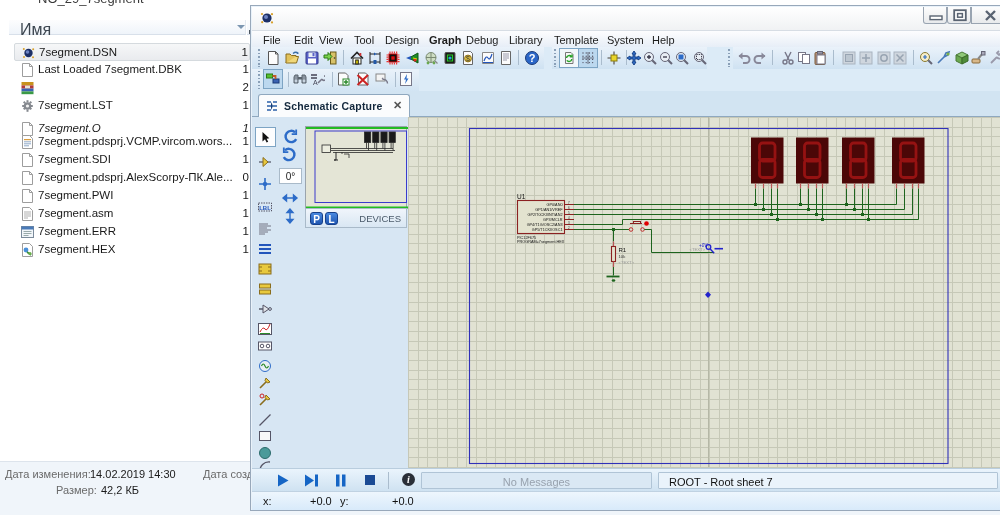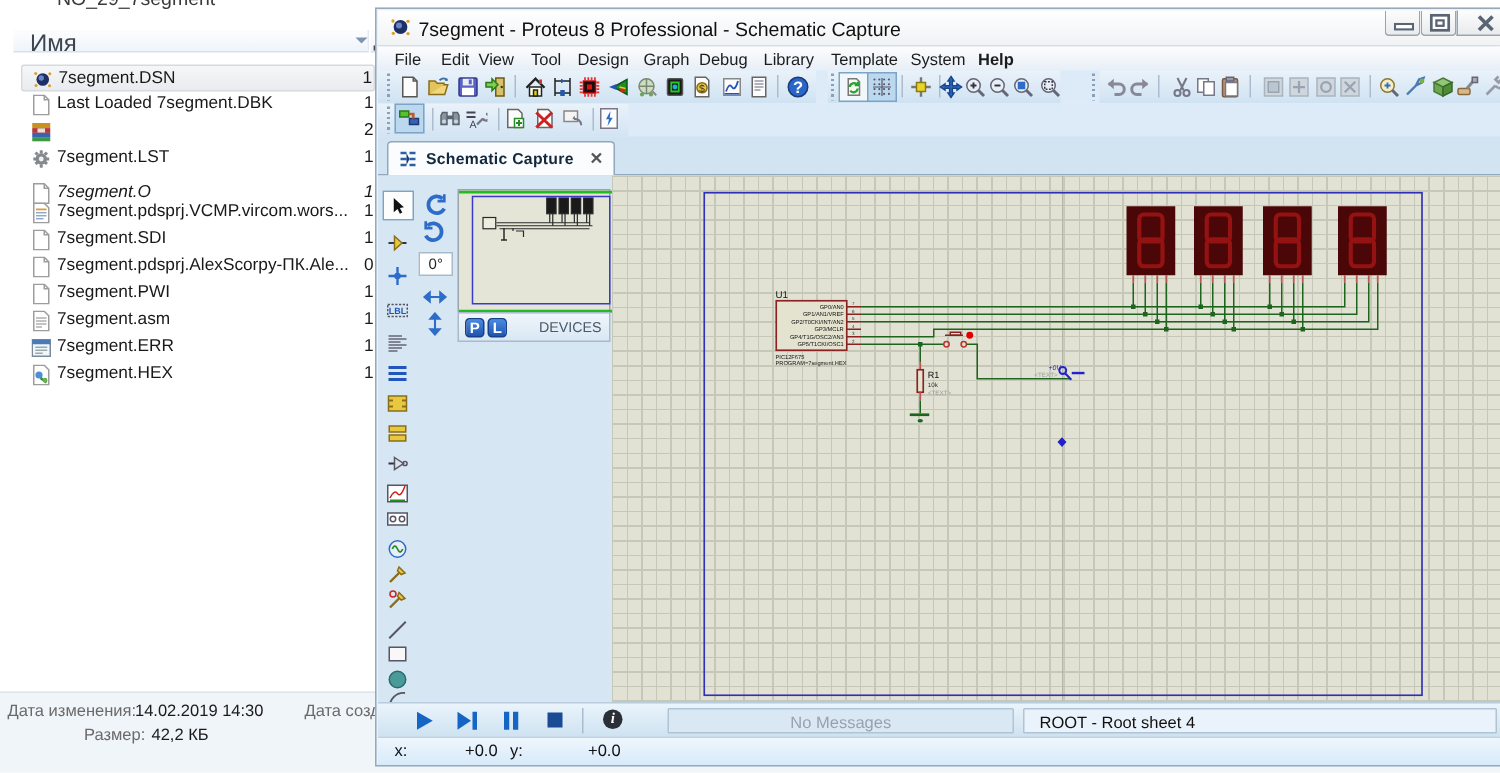--- a/index.html
+++ b/index.html
@@ -36,21 +36,21 @@
 #palette{position:absolute;left:0;top:0;width:27px;height:100%;}
 #sidecol{position:absolute;left:27px;top:4px;width:26px;}
 #preview{position:absolute;left:53px;top:9px;width:102px;height:82px;background:#e4e5d6;border:1px solid #9aa4ad;}
 #devhdr{position:absolute;left:53px;top:91px;width:102px;height:20px;background:linear-gradient(#f0f5fb,#d9e7f3);border:1px solid #a9bac9;}
 #devlist{position:absolute;left:53px;top:111px;width:102px;height:238px;background:#fff;border:1px solid #a9bac9;border-top:none;font-size:9px;color:#000;}
 #canvas{position:absolute;left:156px;top:0px;right:0;bottom:0;background:#e1e2d3;}
 #grid{position:absolute;left:0;top:0;right:0;bottom:0;
 background-image:repeating-linear-gradient(to right,#c6c8b7 0,#c6c8b7 1px,transparent 1px,transparent 9.72px),repeating-linear-gradient(to bottom,#c6c8b7 0,#c6c8b7 1px,transparent 1px,transparent 9.72px);}
 #animbar{position:absolute;left:1px;top:462px;right:1px;height:23px;background:linear-gradient(#eaf4fc,#cfe2f1);border-top:1px solid #b9cdde;}
 #statusbar{position:absolute;left:1px;top:485px;right:1px;height:19px;background:linear-gradient(#eef6fd,#d8eafa);border-top:1px solid #c0d2e2;font-size:11px;color:#111;}
-.sunk{position:absolute;top:3px;height:17px;background:#dae8f4;border:1px solid #b0c4d6;border-radius:1px;margin-left:24px;}
+.sunk{position:absolute;top:3px;height:17px;background:#dae8f4;border:1px solid #b0c4d6;border-radius:1px;}
 </style></head>
 <body>
 <div id="root">
  <div id="expl">
   <div id="topfolder">NO_29_7segment</div>
   <div id="hdr">
         <div class="t">Имя</div>
         <div class="ar"></div>
       </div>
   <div id="hdr2">Д</div>
@@ -190,21 +190,20 @@
  <div id="win">
   <div id="title">
     <svg class="abs" style="left:8px;top:4px;" width="14" height="14" viewBox="0 0 14 14">
           <circle cx="7" cy="7" r="4.6" fill="#1c2f66"></circle>
           <circle cx="6" cy="6" r="2" fill="#6d84c4"></circle>
           <circle cx="2" cy="3" r="1.1" fill="#d8a02a"></circle>
           <circle cx="12" cy="3.2" r="1.1" fill="#d8a02a"></circle>
           <circle cx="2.2" cy="11.2" r="1.1" fill="#d8a02a"></circle>
           <circle cx="12" cy="11.4" r="1.1" fill="#d8a02a"></circle>
         </svg>
-    <div class="tx">7segment - Proteus 8 Professional - Schematic Capture</div>
     <div class="winbtn" style="left:671px;width:24px;border-radius:0 0 3px 3px;">
           <svg class="abs" style="left:5px;top:8px;" width="14" height="6" viewBox="0 0 14 6">
             <rect x="1" y="1" width="12" height="3.6" fill="#fff" stroke="#5a6472" stroke-width="1.4"></rect>
           </svg>
         </div>
     <div class="winbtn" style="left:695px;width:24px;border-radius:0 0 3px 3px;">
           <svg class="abs" style="left:5px;top:2px;" width="14" height="13" viewBox="0 0 14 13">
             <rect x="1.2" y="1.2" width="11.6" height="10" fill="#fff" stroke="#5a6472" stroke-width="1.8"></rect>
             <rect x="4.6" y="4.6" width="4.8" height="3.6" fill="#fff" stroke="#5a6472" stroke-width="1.5"></rect>
           </svg>
@@ -214,26 +213,26 @@
             <path d="M2 2 L11 11 M11 2 L2 11" stroke="#5a6472" stroke-width="2.4"></path>
           </svg>
         </div>
   </div>
   <div id="menubar">
         <span style="left:11px;">File</span>
         <span style="left:42px;">Edit</span>
         <span style="left:67px;">View</span>
         <span style="left:102px;">Tool</span>
         <span style="left:133px;">Design</span>
-        <span style="left:177px;">Graph</span>
+        <span style="left:177px;font-weight:bold;">Graph</span>
         <span style="left:214px;">Debug</span>
         <span style="left:257px;">Library</span>
         <span style="left:302px;">Template</span>
         <span style="left:355px;text-align:center;">System</span>
-        <span style="left:400px;font-weight:bold;">Help</span>
+        <span style="left:400px;">Help</span>
       </div>
   <div id="tb1">
         <div class="abs" style="left:6px;top:2px;width:2px;height:18px;background:repeating-linear-gradient(#8aa0b8 0,#8aa0b8 1.5px,transparent 1.5px,transparent 3.5px);"></div>
         <div class="abs" style="left:292px;top:0;width:8px;height:22px;background:#dcebf7;"></div>
         <div class="abs" style="left:455px;top:0;width:26px;height:22px;background:#dcebf7;"></div>
         <svg class="abs" style="left:13px;top:3px;" width="16" height="16" viewBox="0 0 16 16">
           <path d="M3.5 1.5 h7 l2.5 2.5 v10.5 h-9.5 z" fill="#fcfcfc" stroke="#555"></path>
           <path d="M10.5 1.5 v2.5 h2.5" fill="none" stroke="#555"></path>
         </svg>
         <svg class="abs" style="left:32px;top:3px;" width="16" height="16" viewBox="0 0 16 16">
@@ -724,21 +723,21 @@
           <rect x="1" y="0.5" width="3.5" height="12" fill="#1565c5"></rect>
           <rect x="7" y="0.5" width="3.5" height="12" fill="#1565c5"></rect>
         </svg>
         <div class="abs" style="left:113px;top:6px;width:10px;height:10px;background:#1b4a94;"></div>
         <div class="abs" style="left:136px;top:3px;width:1px;height:17px;background:#aabccd;"></div>
         <div class="abs" style="left:150px;top:4px;width:13px;height:13px;background:#2a2f38;border-radius:7px;color:#fff;font-size:10px;font-weight:bold;text-align:center;line-height:13px;font-family:Liberation Serif,serif;font-style:italic;">i</div>
         <div class="sunk" style="left:169px;width:231px;">
           <div class="abs" style="left:0;right:0;top:3px;text-align:center;font-size:11px;color:#98a2ae;">No Messages</div>
         </div>
         <div class="sunk" style="left:406px;right:2px;background:#eaf3fb;">
-          <div class="abs" style="left:10px;top:3px;font-size:11px;color:#111;">ROOT - Root sheet 4</div>
+          <div class="abs" style="left:10px;top:3px;font-size:11px;color:#111;">ROOT - Root sheet 7</div>
         </div>
       </div>
   <div id="statusbar">
     <span class="abs" style="left:11px;top:3px;">x:</span>
     <span class="abs" style="left:58px;top:3px;">+0.0</span>
     <span class="abs" style="left:88px;top:3px;">y:</span>
     <span class="abs" style="left:140px;top:3px;">+0.0</span>
   </div>
  </div>
 </div>

